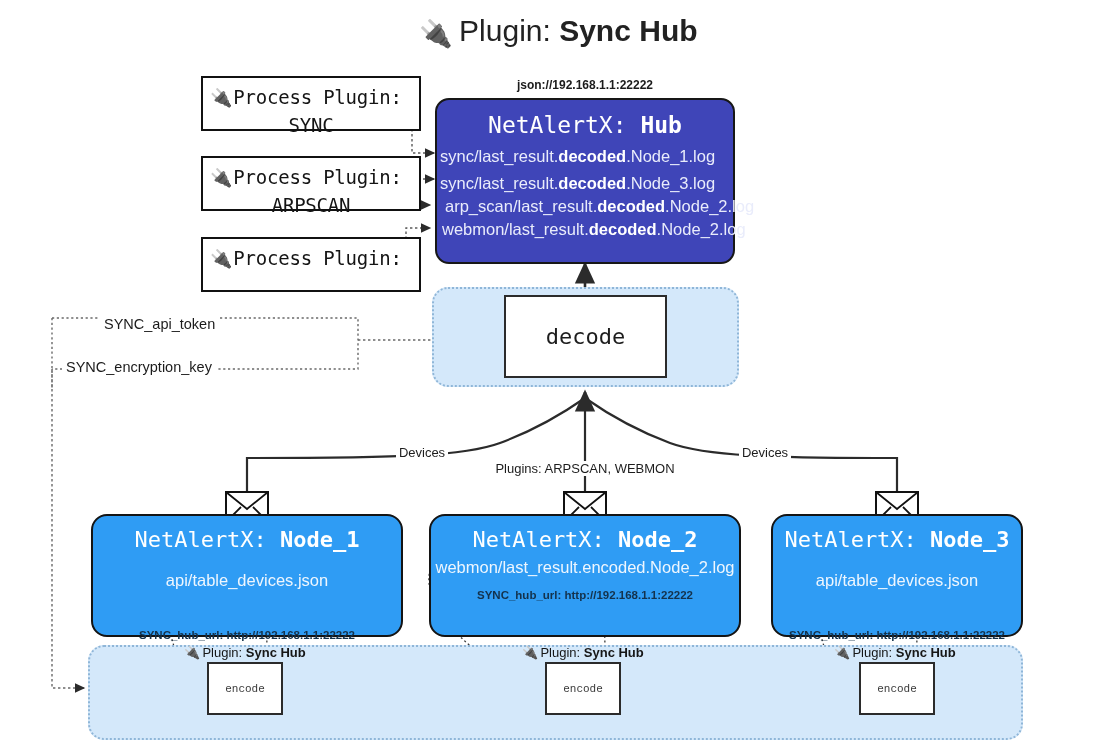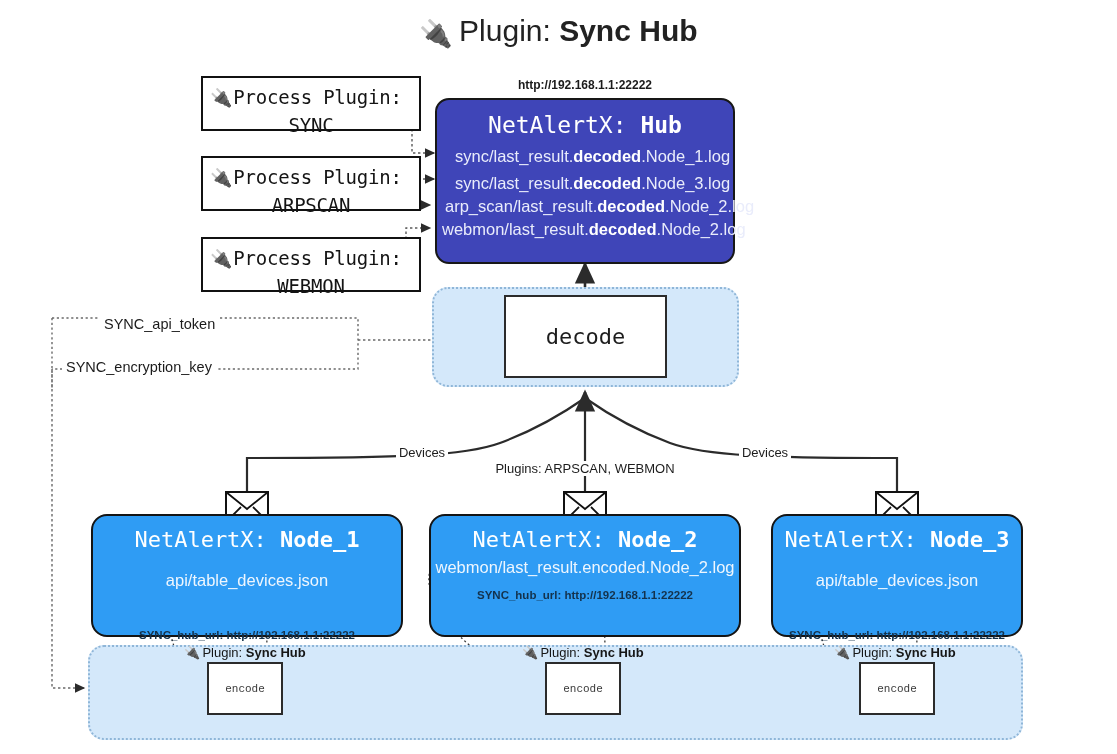--- a/index.html
+++ b/index.html
@@ -63,21 +63,21 @@
     font-size: 23px;
     text-align: center;
     margin-top: 12px;
     white-space: nowrap;
   }
   #hub .hub-title b { font-weight: bold; }
   #hub .hub-line {
     font-size: 16.5px;
     color: #e9ecfb;
     white-space: nowrap;
-    padding-left: 18px;
+    padding-left: 3px;
   }
   #hub .hub-line b { color: #ffffff; font-weight: bold; }
   #hub-url {
     font-size: 12px;
     font-weight: bold;
     color: #1b1b1b;
     text-align: center;
     white-space: nowrap;
   }
 
@@ -225,24 +225,23 @@
   <div class="l2">SYNC</div>
 </div>
 
 <div class="abs proc-box" style="left:177px; top:156px; width:220px; height:55px;">
   <div class="l1"><span class="plug">🔌</span><span>Process Plugin:</span></div>
   <div class="l2">ARPSCAN</div>
 </div>
 
 <div class="abs proc-box" style="left:177px; top:237px; width:220px; height:55px;">
   <div class="l1"><span class="plug">🔌</span><span>Process Plugin:</span></div>
-  <div class="l2">WEBMON</div>
-</div>
-
-<div class="abs" id="hub-url" style="left:435px; top:78px; width:300px;">http://192.168.1.1:22222</div>
+</div>
+
+<div class="abs" id="hub-url" style="left:435px; top:78px; width:300px;">json://192.168.1.1:22222</div>
 
 <div class="abs" id="hub" style="left:435px; top:98px; width:300px; height:166px;">
   <div class="hub-title">
     <span>NetAlertX:</span> <b>Hub</b>
   </div>
   <div class="hub-line" style="margin-top:9px;">
     <span>sync/last_result.</span><b>decoded</b><span>.Node_1.log</span>
   </div>
   <div class="hub-line" style="margin-top:8px;">
     <span>sync/last_result.</span><b>decoded</b><span>.Node_3.log</span>

